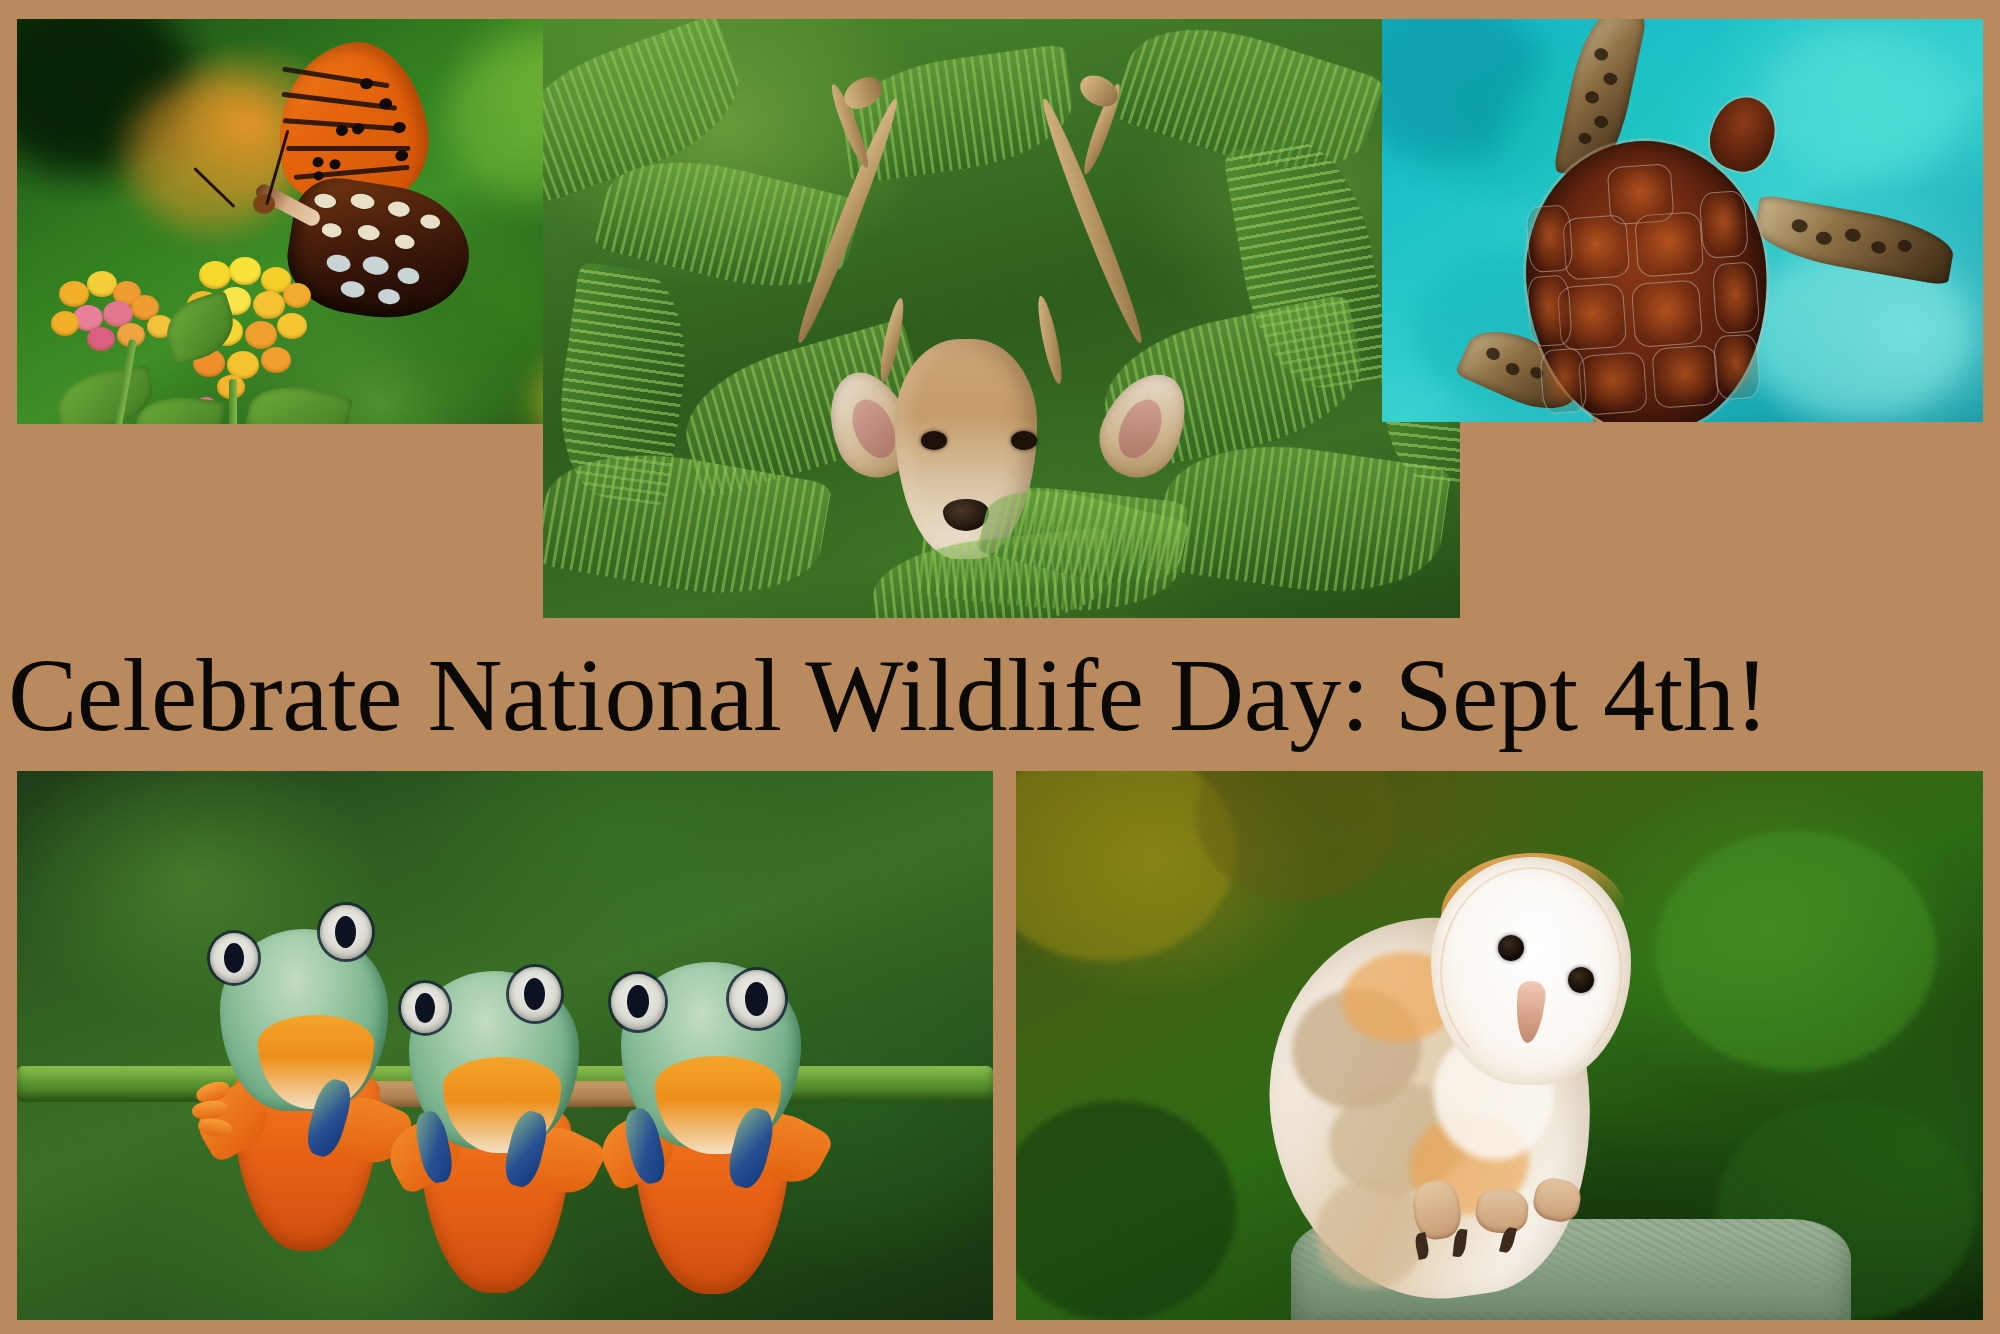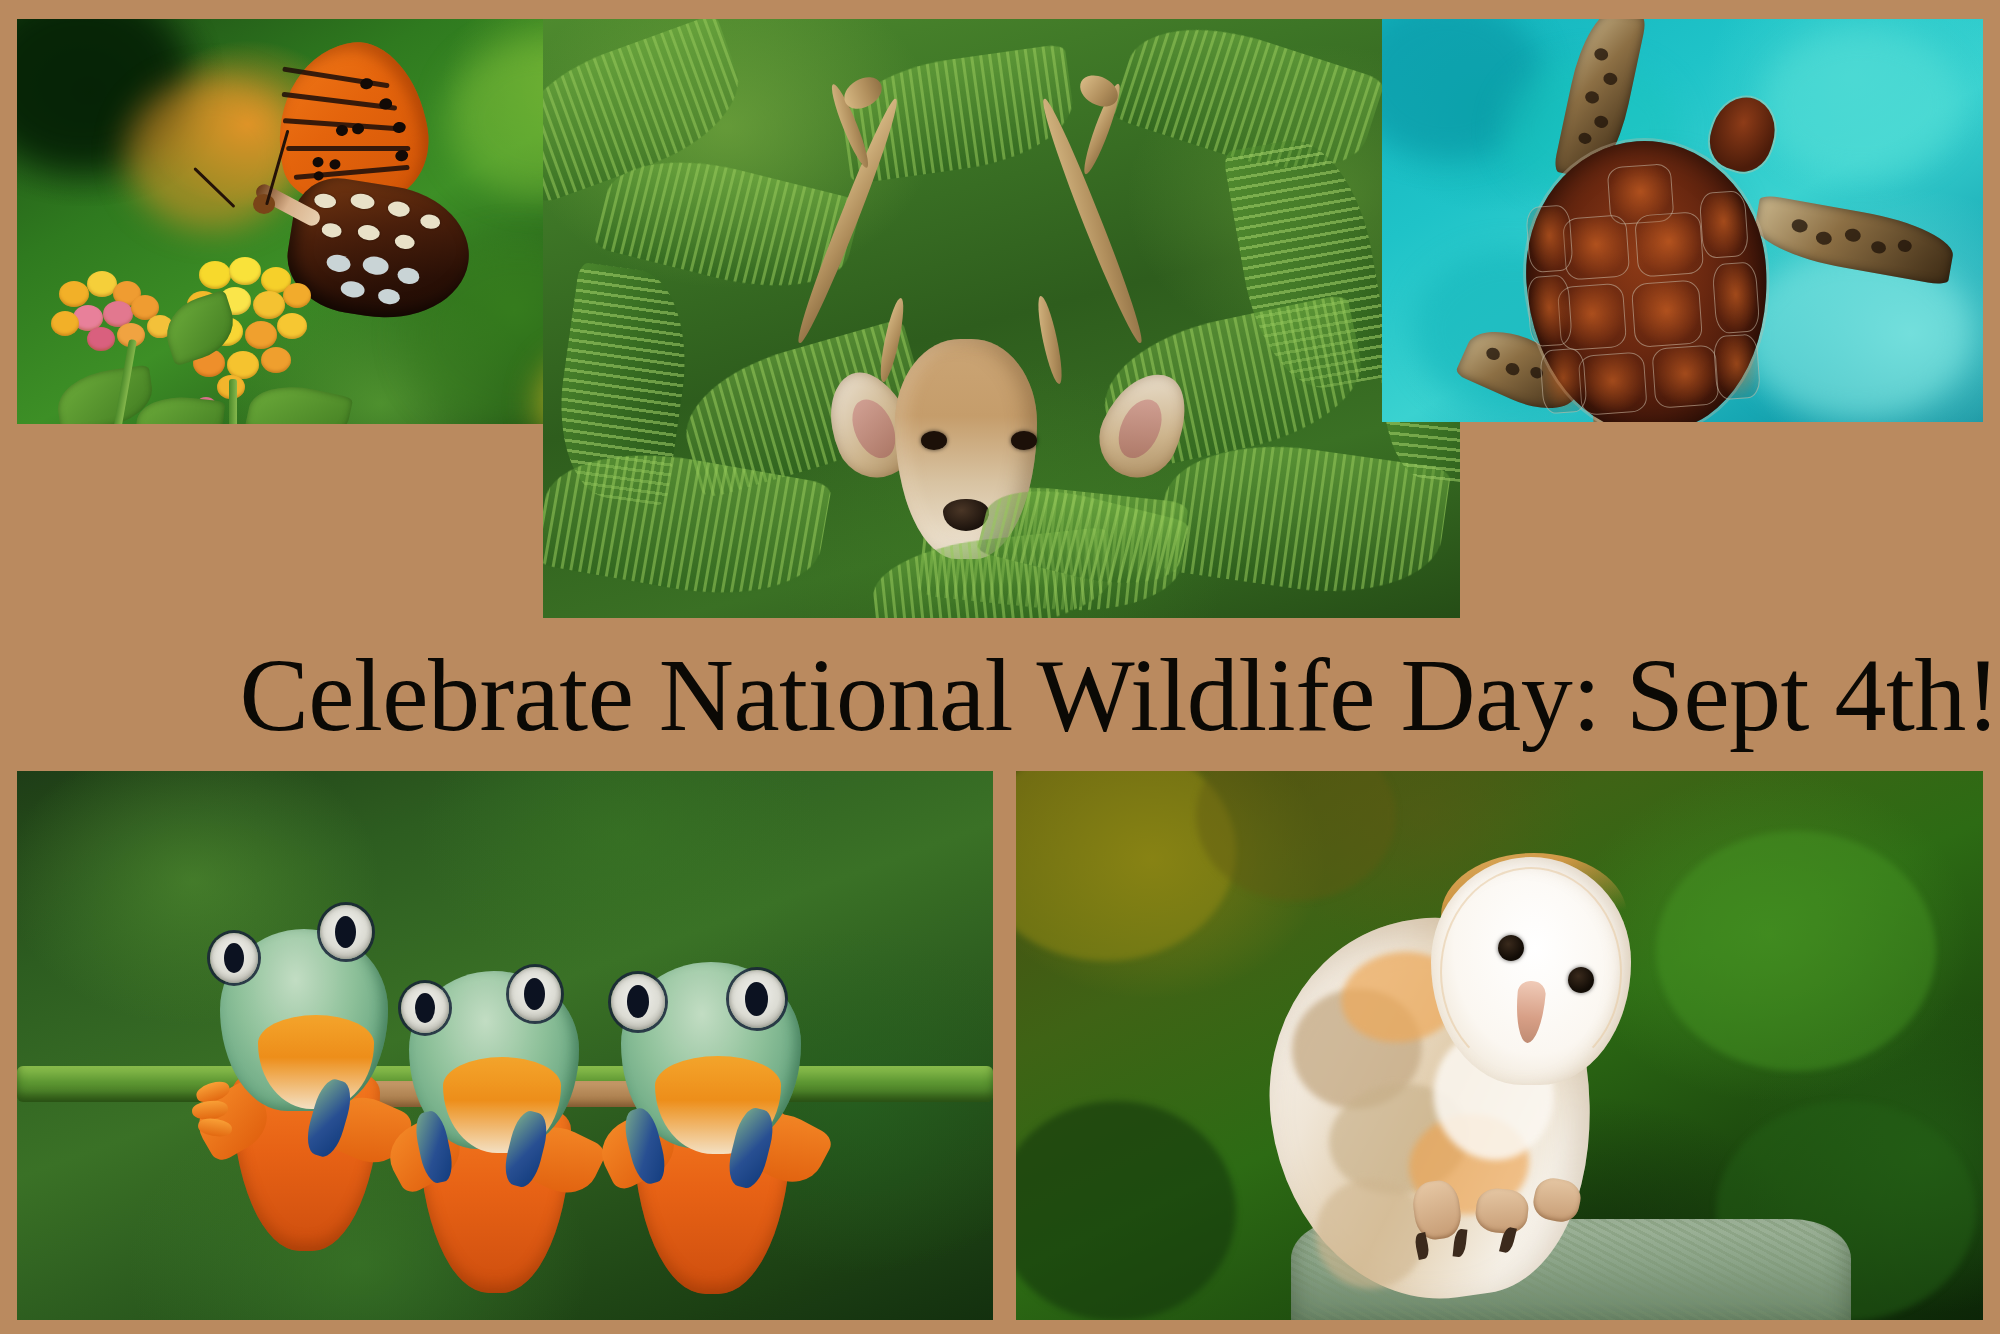--- a/index.html
+++ b/index.html
@@ -262,27 +262,28 @@
       repeating-linear-gradient(28deg, rgba(120,145,110,.35) 0 3px, rgba(0,0,0,0) 3px 7px),
       linear-gradient(180deg,#9fb49a 0%,#8aa387 35%,#6f8a6d 70%,#57704f 100%);
     border-radius:60px 60px 10px 10px / 40px 40px 8px 8px;
     box-shadow:inset 0 -16px 26px rgba(40,60,35,.45);
   }
 
   
   #headline {
     position:absolute;
     left:0; top:640px; width:2000px;
-    text-align:right;
+    text-align:left;
     font-family:"Liberation Serif", serif;
     font-size:104px;
     line-height:110px;
     color:#0b0905;
     letter-spacing:-0.5px;
     white-space:nowrap;
+    padding-left:8px;
   }
 </style>
 </head>
 <body>
 
 <div id="poster" style="background: rgb(186, 138, 95);">
 
   <div class="photo" id="photo-butterfly" title="Gulf fritillary butterfly with orange wings feeding on yellow and pink lantana flowers against blurred green foliage" style="left: 17px; top: 19px; width: 607px; height: 405px;">
     <div class="bfly-bgblob" style="left:-40px;top:-30px;width:210px;height:180px;background:rgba(6,34,6,.9);"></div>
     <div class="bfly-bgblob" style="left:110px;top:60px;width:170px;height:150px;background:rgba(235,150,40,.55);"></div>

